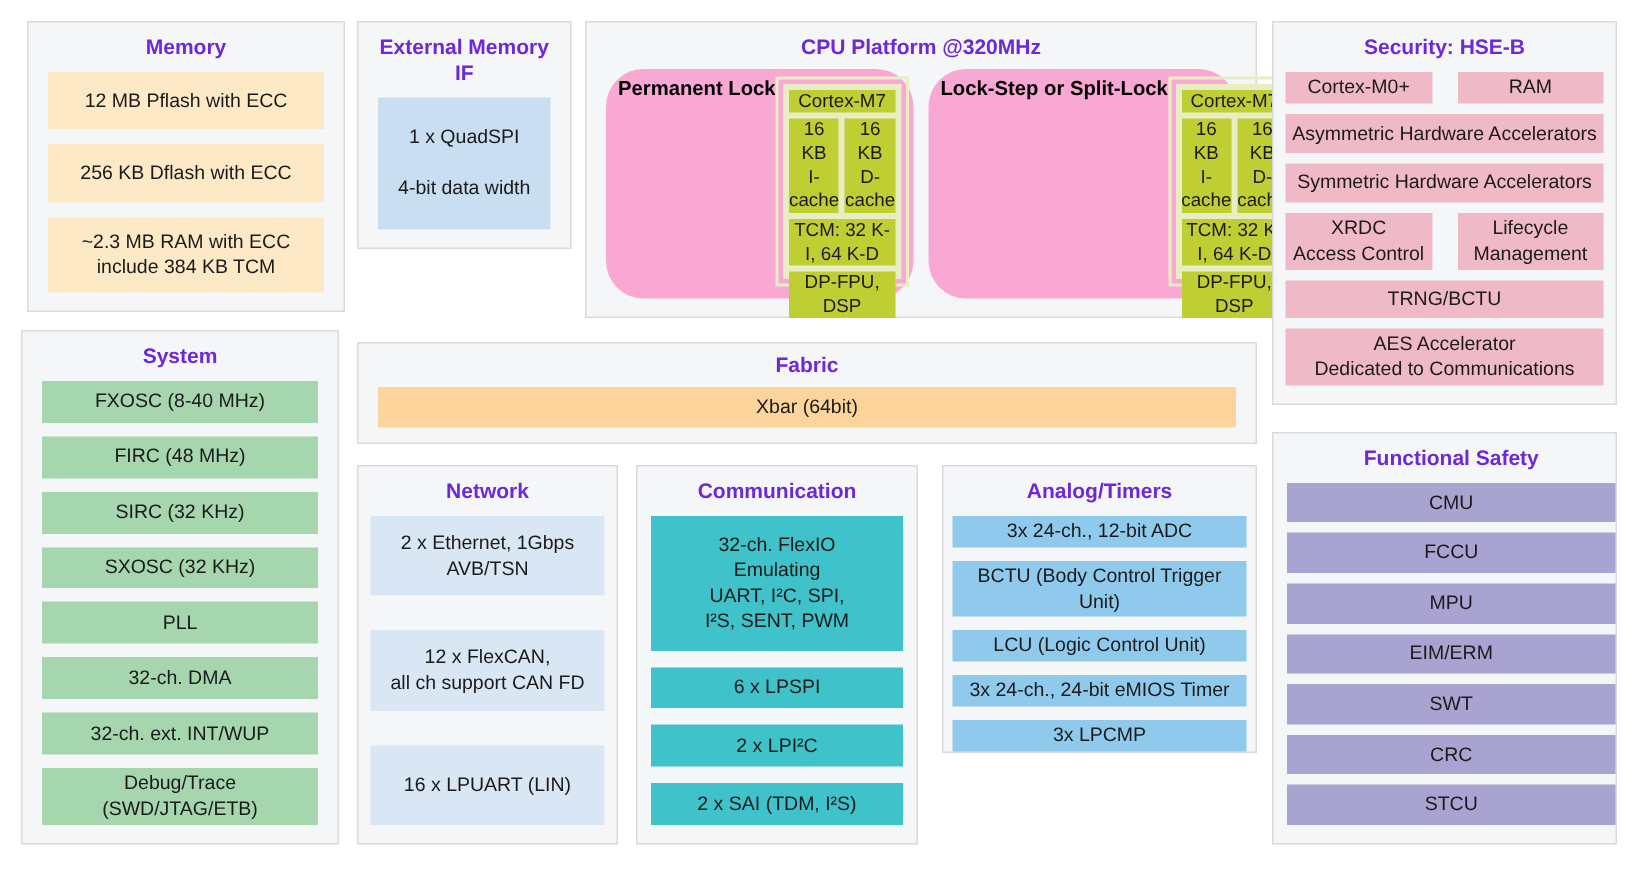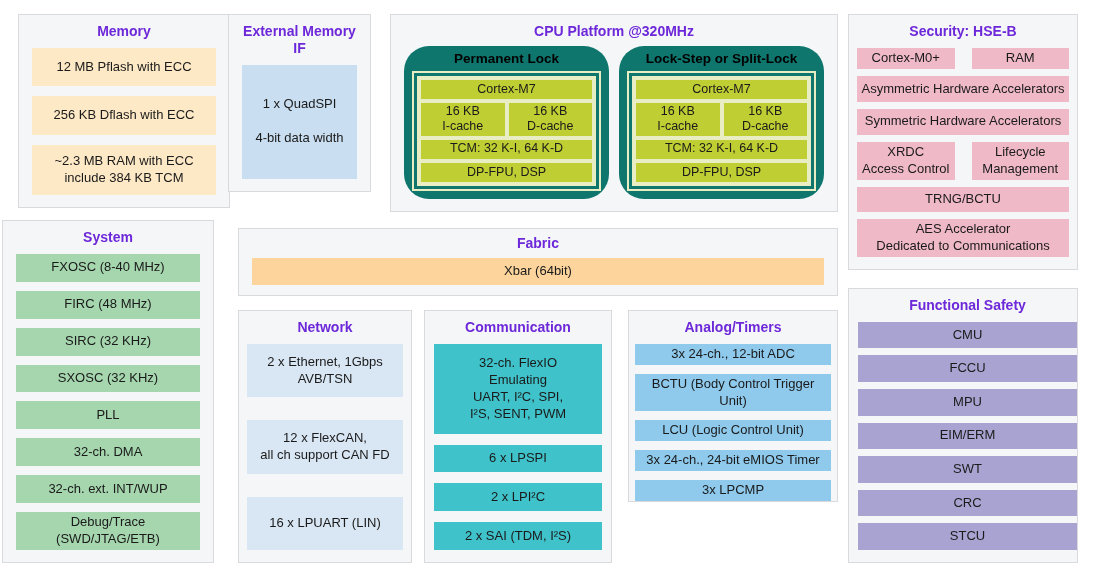--- a/index.html
+++ b/index.html
@@ -62,21 +62,21 @@
   .p-security .box.full{flex:1;}
   .p-security .box.full.tall{flex:1.55;}
   .p-safety{padding-left:9px;padding-right:0;}
   .p-safety .panel-body{gap:7px;}
   .p-safety .box{flex:1;}
 
   
   .p-cpu .panel-title{margin-bottom:6px;}
   .locks{flex:1;display:flex;gap:10px;min-height:0;}
   .lock{
-    flex:1;background:#0f766e;display:flex;flex-direction:column;
+    flex:1;background:#f9a8d4;display:flex;flex-direction:row;
     padding:5px 8px 8px;box-sizing:border-box;border-radius:25px;
   }
   .lock-title{
     text-align:center;font-weight:bold;font-size:13.5px;color:#000;
     margin-bottom:5px;flex:0 0 auto;
   }
   .lock-frame{
     flex:1;border:2px solid #e9edc4;padding:3px;display:flex;min-height:0;
   }
   .lock-inner{
@@ -95,35 +95,35 @@
 <div class="panel p-memory" style="left:18px;top:14px;width:212px;height:194px;">
   <div class="panel-title">Memory</div>
   <div class="panel-body">
     <div class="box cream">12 MB Pflash with ECC</div>
     <div class="box cream">256 KB Dflash with ECC</div>
     <div class="box cream tall">~2.3 MB RAM with ECC
 include 384 KB TCM</div>
   </div>
 </div>
 
-<div class="panel p-system" style="left:2px;top:220px;width:212px;height:343px;">
+<div class="panel p-system" style="left:14px;top:220px;width:212px;height:343px;">
   <div class="panel-title">System</div>
   <div class="panel-body">
     <div class="box green">FXOSC (8-40 MHz)</div>
     <div class="box green">FIRC (48 MHz)</div>
     <div class="box green">SIRC (32 KHz)</div>
     <div class="box green">SXOSC (32 KHz)</div>
     <div class="box green">PLL</div>
     <div class="box green">32-ch. DMA</div>
     <div class="box green">32-ch. ext. INT/WUP</div>
     <div class="box green">Debug/Trace (SWD/JTAG/ETB)</div>
   </div>
 </div>
 
-<div class="panel p-extmem" style="left:228px;top:14px;width:143px;height:178px;">
+<div class="panel p-extmem" style="left:238px;top:14px;width:143px;height:152px;">
   <div class="panel-title">External Memory IF</div>
   <div class="panel-body">
     <div class="box extblue">1 x QuadSPI
 
 4-bit data width</div>
   </div>
 </div>
 
 <div class="panel p-cpu" style="left:390px;top:14px;width:448px;height:198px;">
   <div class="panel-title">CPU Platform @320MHz</div>

